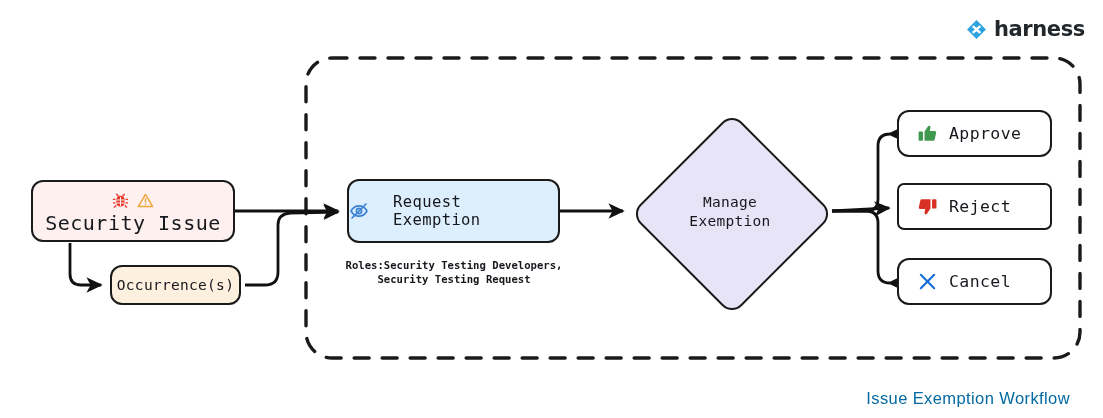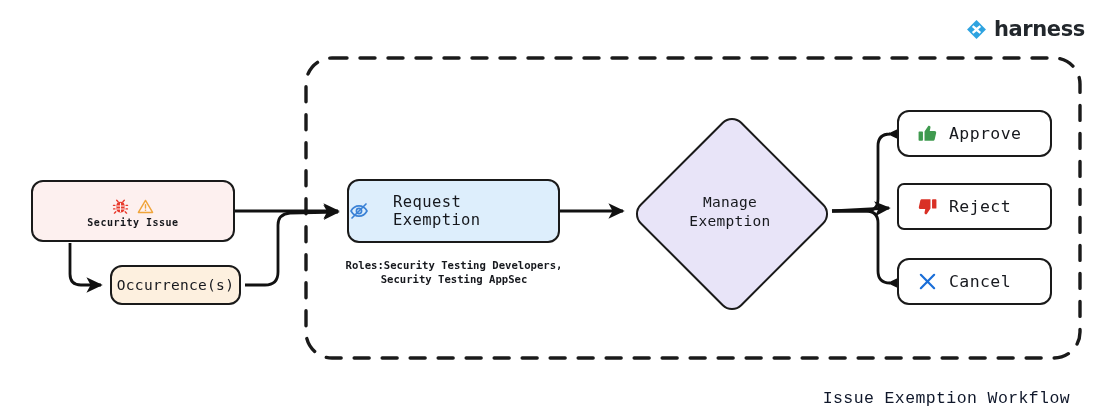--- a/index.html
+++ b/index.html
@@ -68,23 +68,22 @@
     padding-top: 3px;
   }
   #security-issue .icons {
     display: flex;
     align-items: center;
     justify-content: center;
     gap: 8px;
     height: 19px;
   }
   #security-issue .label {
-    font-size: 10px;
+    font-size: 20px;
     letter-spacing: 0.5px;
-    font-weight: bold;
   }
   
   #occurrences {
     left: 110px;
     top: 265px;
     width: 131px;
     height: 40px;
     background: #fdf0df;
     font-size: 14.5px;
     letter-spacing: 0.3px;
@@ -170,24 +169,24 @@
   #caption-role-appsec {
     left: 617px;
     top: 316px;
     width: 248px;
     font-size: 10.6px;
   }
   #diagram-title {
     position: absolute;
     right: 33px;
     top: 389px;
-    font-family: Liberation Mono, monospace;
+    font-family: Liberation Sans, sans-serif;
     font-size: 16.5px;
     letter-spacing: 0.4px;
-    color: #0f172a;
+    color: #0369a1;
   }
   .ico { display: block; flex: 0 0 auto; }
 </style>
 </head>
 <body>
 
 <div id="canvas">
 
   <div id="brand">
     <svg class="logo-mark" viewBox="0 0 24 24">
@@ -250,21 +249,21 @@
     <svg class="ico" width="20" height="20" viewBox="0 0 24 24">
       <g fill="none" stroke="#3b82d6" stroke-width="2" stroke-linecap="round" stroke-linejoin="round">
         <path d="M2.4 12S5.9 5.9 12 5.9s9.6 6.1 9.6 6.1-3.5 6.1-9.6 6.1S2.4 12 2.4 12Z"></path>
         <circle cx="12" cy="12" r="3.1"></circle>
         <path d="M3.6 20.4 20.4 3.6"></path>
       </g>
     </svg>
     <span>Request Exemption</span>
   </div>
   <div class="caption" id="caption-roles">Roles:Security Testing Developers,
-Security Testing AppSec</div>
+Security Testing Request</div>
 
   <div id="manage-exemption-wrap">
     <div class="dia"></div>
     <div class="dia-text">
       <span>Manage</span>
       <span>Exemption</span>
     </div>
   </div>
 
   <div class="node outcome" id="outcome-approve">

